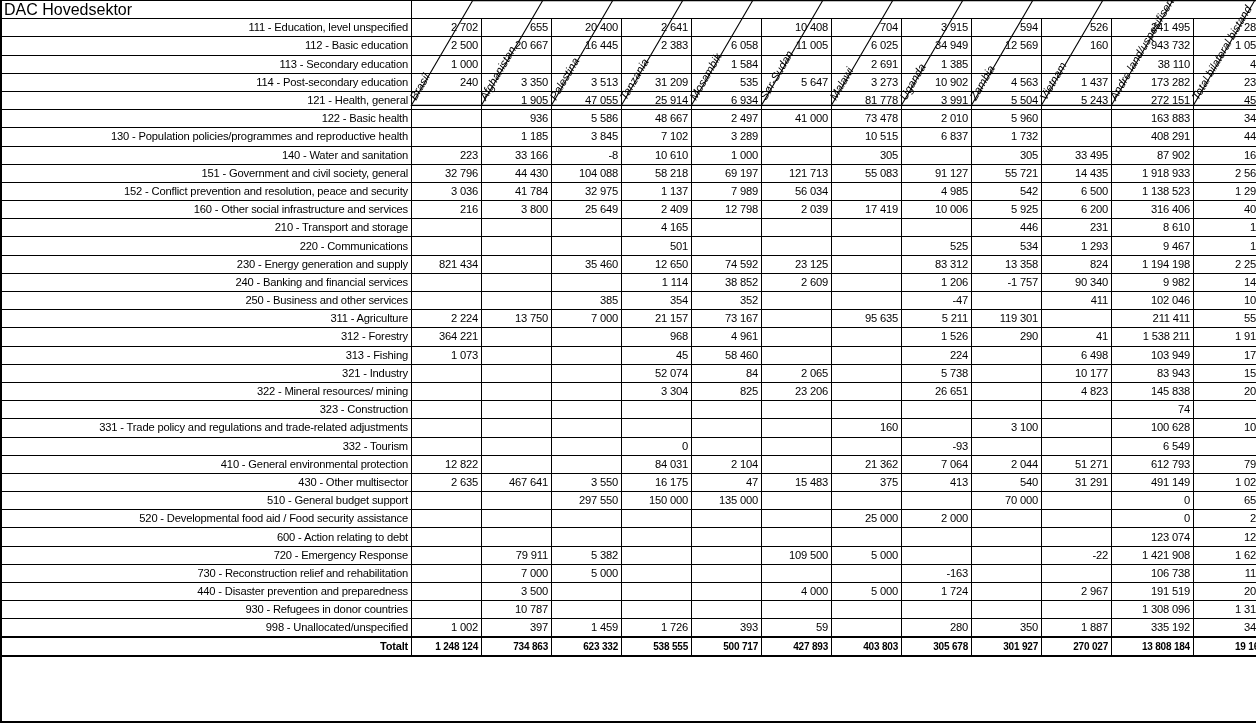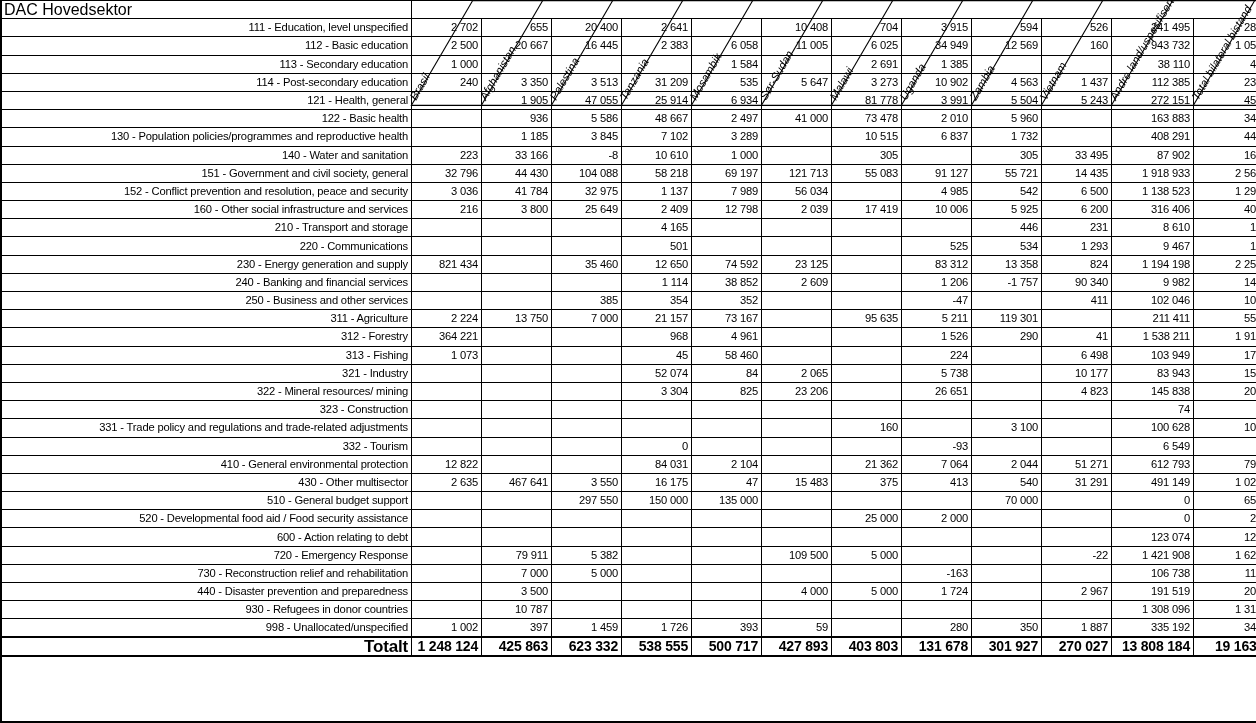--- a/index.html
+++ b/index.html
@@ -77,23 +77,23 @@
     letter-spacing: -0.18px;
   }
   td.num-cell {
     text-align: right;
     letter-spacing: -0.2px;
   }
   tr.total-row td {
     font-weight: bold;
     border-top: 2px solid #000000;
     border-bottom: 2px solid #000000;
-    font-size: 14px;
-  }
-  tr.total-row td.label-cell { font-size: 17px; }
+    font-size: 10px;
+  }
+  tr.total-row td.label-cell { font-size: 11px; }
 
   
   #frame-left {
     position: absolute;
     left: 0; top: 0;
     width: 2px; height: 723px;
     background: #000;
   }
   #frame-bottom {
     position: absolute;
@@ -216,21 +216,21 @@
           <td class="num-cell">240</td>
           <td class="num-cell">3 350</td>
           <td class="num-cell">3 513</td>
           <td class="num-cell">31 209</td>
           <td class="num-cell">535</td>
           <td class="num-cell">5 647</td>
           <td class="num-cell">3 273</td>
           <td class="num-cell">10 902</td>
           <td class="num-cell">4 563</td>
           <td class="num-cell">1 437</td>
-          <td class="num-cell">112 385</td>
+          <td class="num-cell">173 282</td>
           <td class="num-cell">238 055</td>
         </tr>
         <tr>
           <td class="label-cell">121 - Health, general</td>
           <td class="num-cell"></td>
           <td class="num-cell">1 905</td>
           <td class="num-cell">47 055</td>
           <td class="num-cell">25 914</td>
           <td class="num-cell">6 934</td>
           <td class="num-cell"></td>
@@ -674,27 +674,27 @@
           <td class="num-cell">350</td>
           <td class="num-cell">1 887</td>
           <td class="num-cell">335 192</td>
           <td class="num-cell">342 746</td>
         </tr>
       </tbody>
     <tfoot id="tfoot">
         <tr class="total-row">
           <td class="label-cell">Totalt</td>
           <td class="num-cell">1 248 124</td>
-          <td class="num-cell">425 863</td>
+          <td class="num-cell">734 863</td>
           <td class="num-cell">623 332</td>
           <td class="num-cell">538 555</td>
           <td class="num-cell">500 717</td>
           <td class="num-cell">427 893</td>
           <td class="num-cell">403 803</td>
-          <td class="num-cell">131 678</td>
+          <td class="num-cell">305 678</td>
           <td class="num-cell">301 927</td>
           <td class="num-cell">270 027</td>
           <td class="num-cell">13 808 184</td>
           <td class="num-cell">19 163 103</td>
         </tr>
       </tfoot>
   </table>
 
   <div id="frame-left"></div>
   <div id="frame-bottom"></div>

